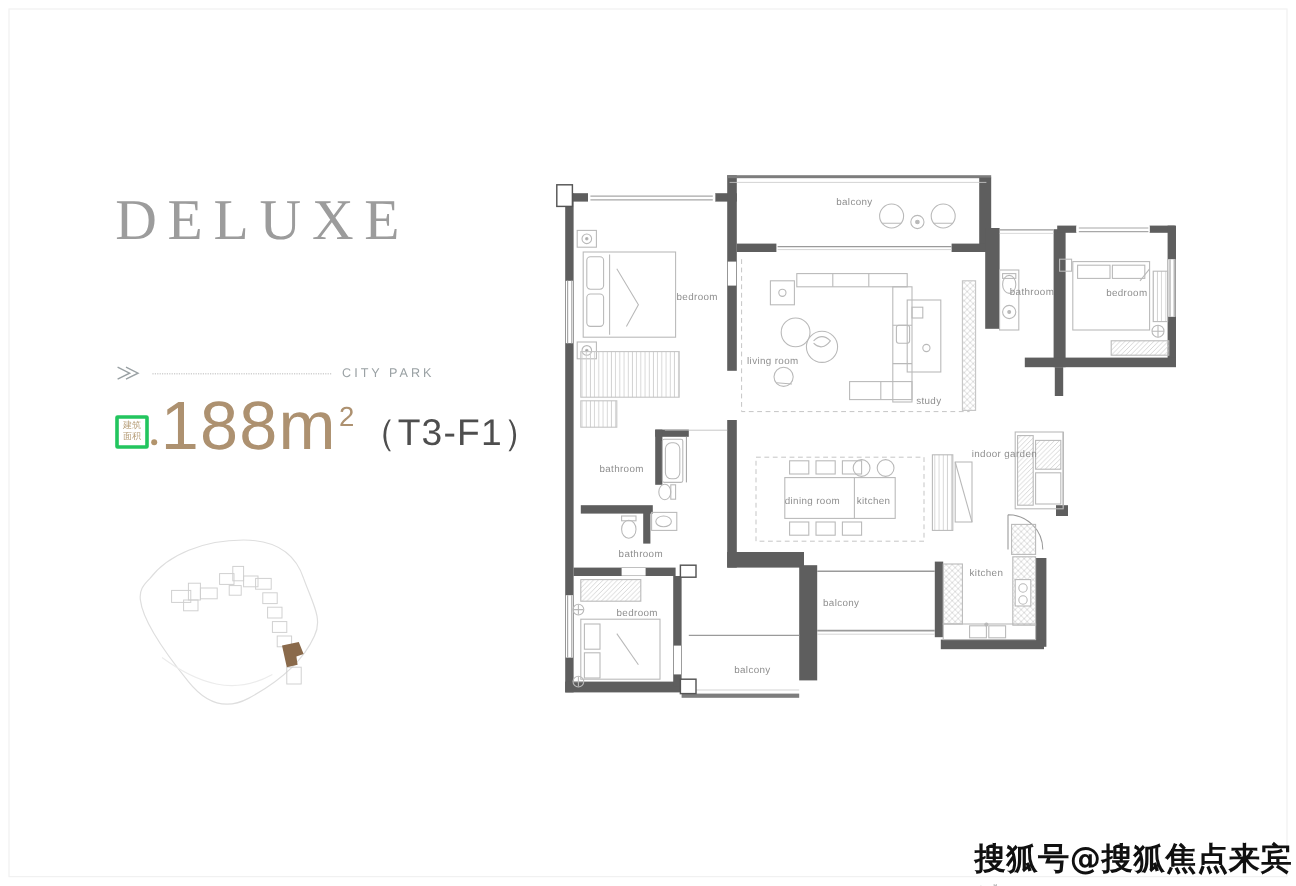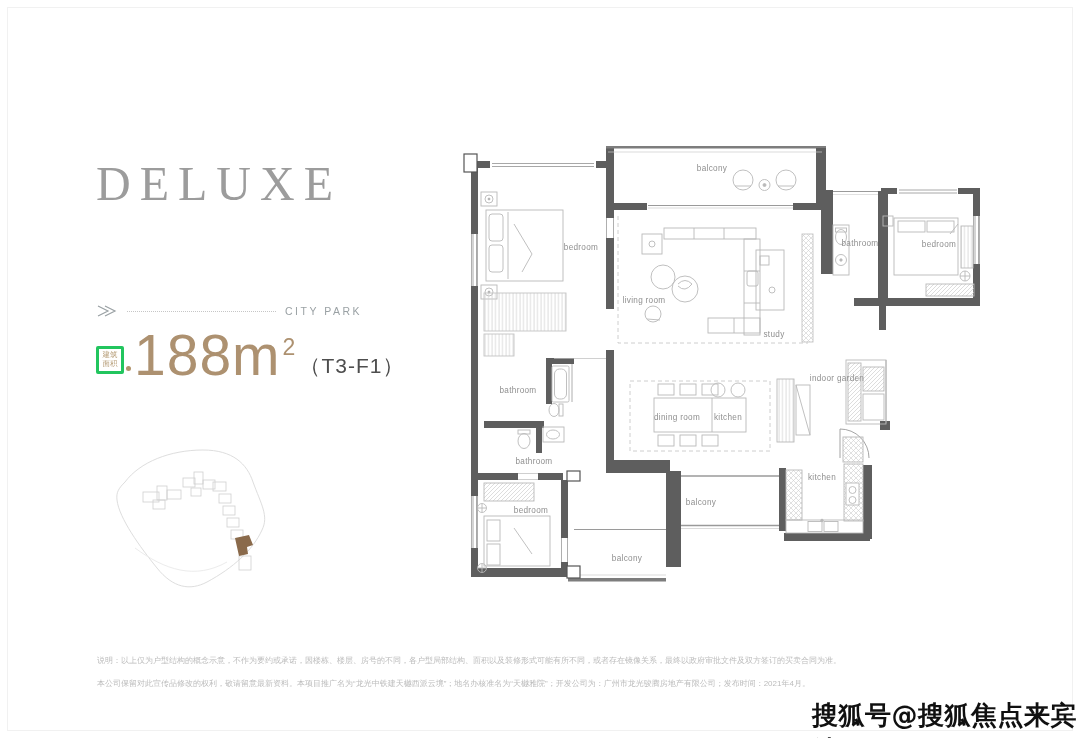--- a/index.html
+++ b/index.html
@@ -15,21 +15,21 @@
   .loc-row svg{flex:0 0 auto;}
   .dotline{flex:1;border-top:1px dotted #c6c6c6;margin:0 9px;height:0;}
   .loc-label{font-size:10.5px;letter-spacing:2.5px;color:#9aa1a4;}
   
   .area-row{position:absolute;left:96px;top:331px;display:flex;align-items:flex-end;height:50px;}
   .stamp{width:22px;height:20px;border:3px solid #22c55e;border-radius:2px;color:#b49a73;
          font-size:7.5px;line-height:9px;text-align:center;padding:1px 0;margin:0 0 7px 0;}
   .gold-dot{width:5px;height:5px;border-radius:50%;background:#b2946c;margin:0 3px 10px 2px;}
   .area-num{font-size:57px;color:#ad9170;line-height:0.92;letter-spacing:1px;}
   .area-sup{font-size:23px;color:#ad9170;margin:0 0 22px 2px;line-height:1;}
-  .unit-code{font-size:21px;color:#4e4e4e;letter-spacing:1px;margin:0 0 5px 4px;line-height:1;}
+  .unit-code{font-size:31px;color:#4e4e4e;letter-spacing:1px;margin:0 0 5px 4px;line-height:1;}
   
   .siteplan{position:absolute;left:95px;top:430px;}
   .floorplan{position:absolute;left:456px;top:138px;}
   
   .disclaimer{position:absolute;left:97px;top:652px;width:680px;color:#bcbcbc;font-size:8px;}
   .disclaimer div{line-height:17px;white-space:nowrap;}
   .disclaimer div + div{margin-top:6px;}
   
   .watermark{position:absolute;left:812px;top:698px;font-size:26px;font-weight:bold;
              color:#101010;font-family:"DejaVu Sans",sans-serif;letter-spacing:0.5px;}
@@ -323,19 +323,15 @@
         <text x="272" y="282">kitchen</text>
         <text x="381" y="243">indoor garden</text>
         <text x="366" y="342">kitchen</text>
         <text x="75" y="375">bedroom</text>
         <text x="245" y="367">balcony</text>
         <text x="171" y="423">balcony</text>
       </g>
     </svg>
   </div>
 
-  <div class="disclaimer">
-    <div>说明：以上仅为户型结构的概念示意，不作为要约或承诺，因楼栋、楼层、房号的不同，各户型局部结构、面积以及装修形式可能有所不同，或者存在镜像关系，最终以政府审批文件及双方签订的买卖合同为准。</div>
-    <div>本公司保留对此宣传品修改的权利，敬请留意最新资料。本项目推广名为“龙光中铁建天樾西派云境”；地名办核准名为“天樾雅院”；开发公司为：广州市龙光骏腾房地产有限公司；发布时间：2021年4月。</div>
-  </div>
 
   <div class="watermark">搜狐号@搜狐焦点来宾站</div>
 </div>
 
 </body></html>

